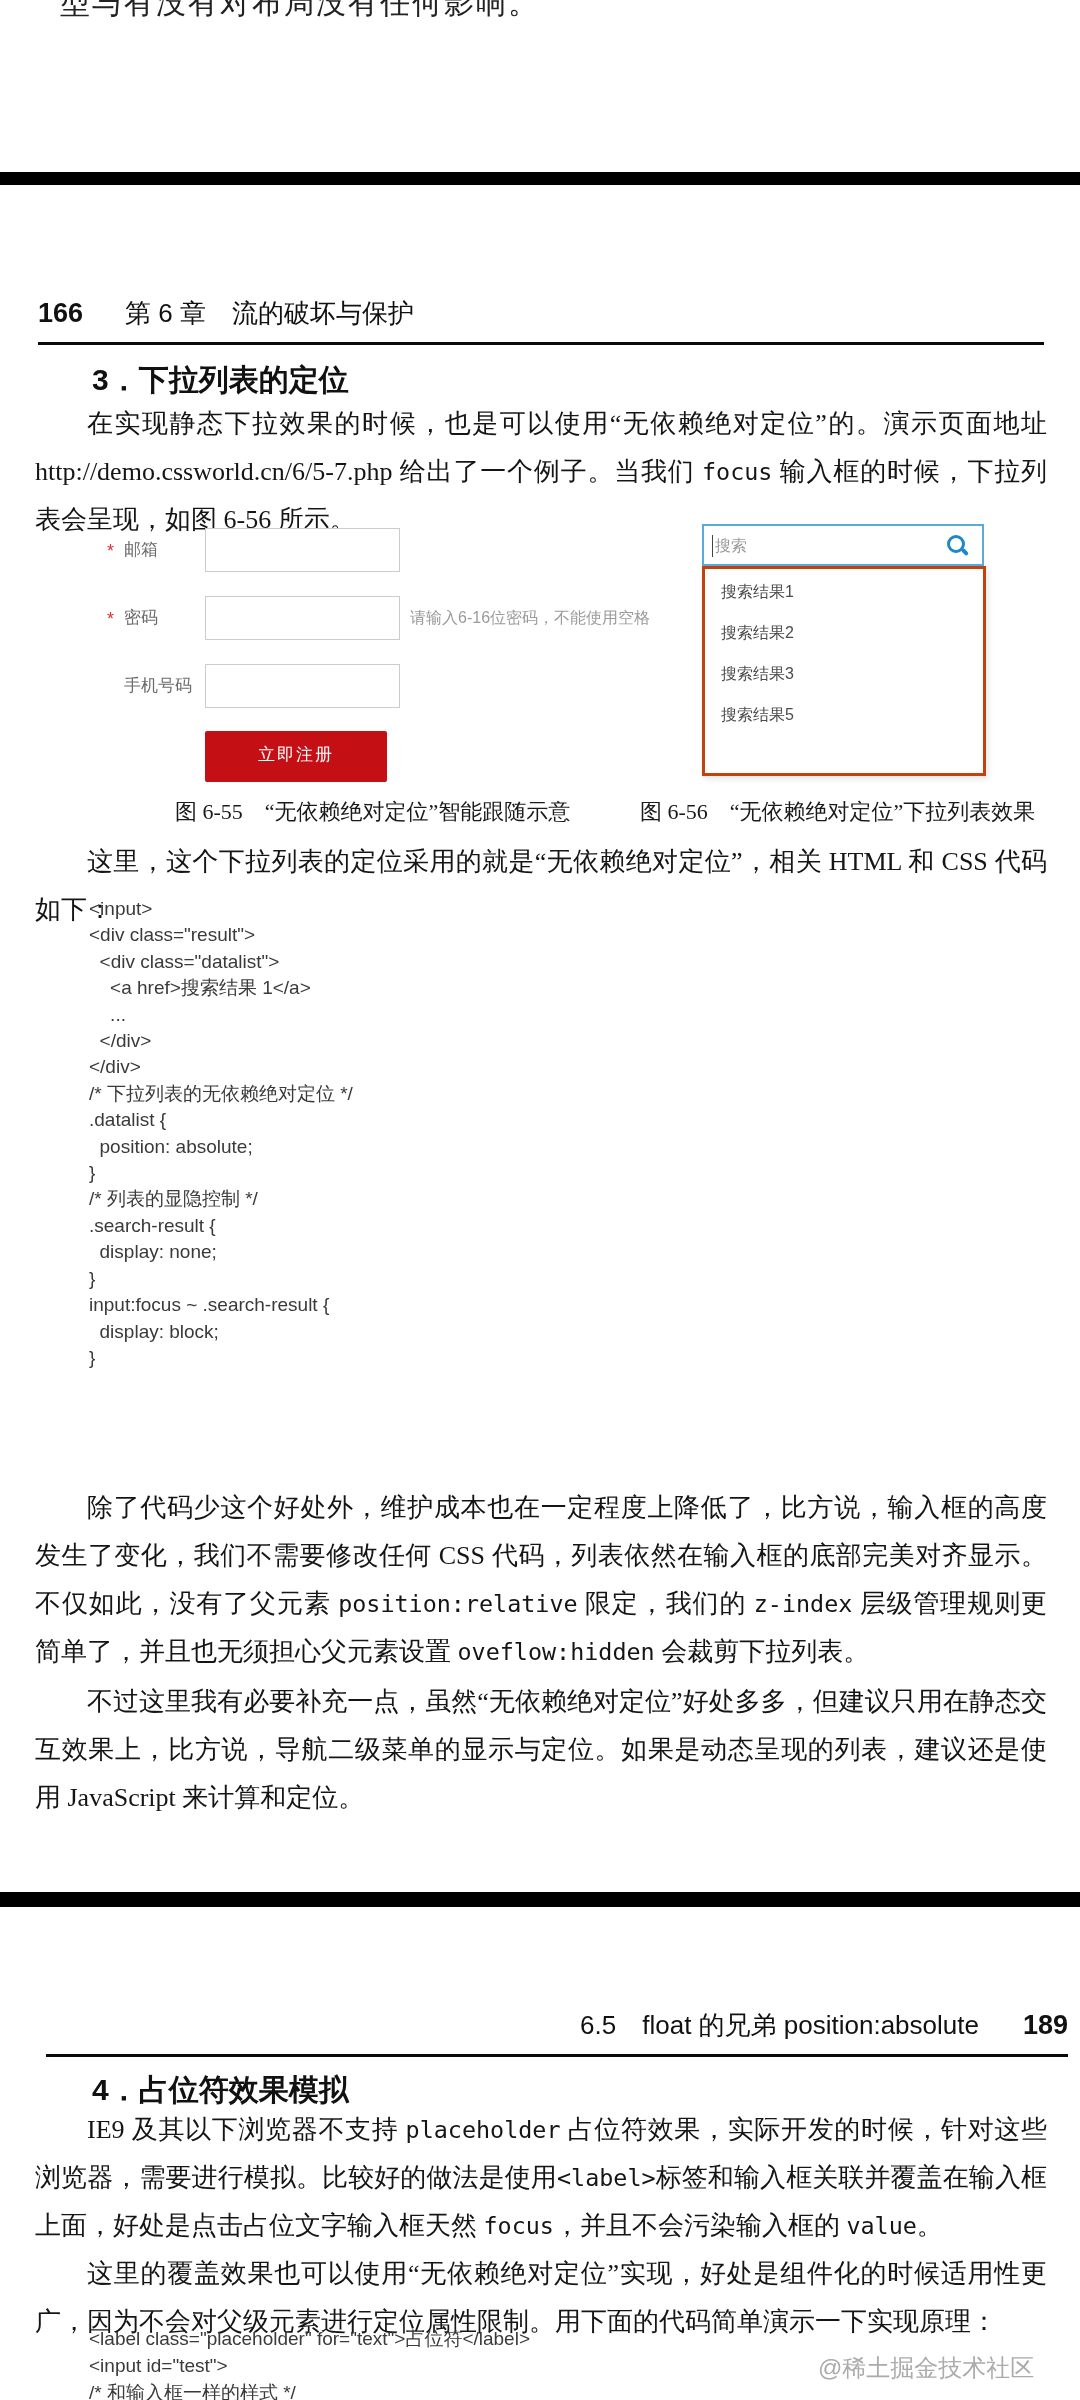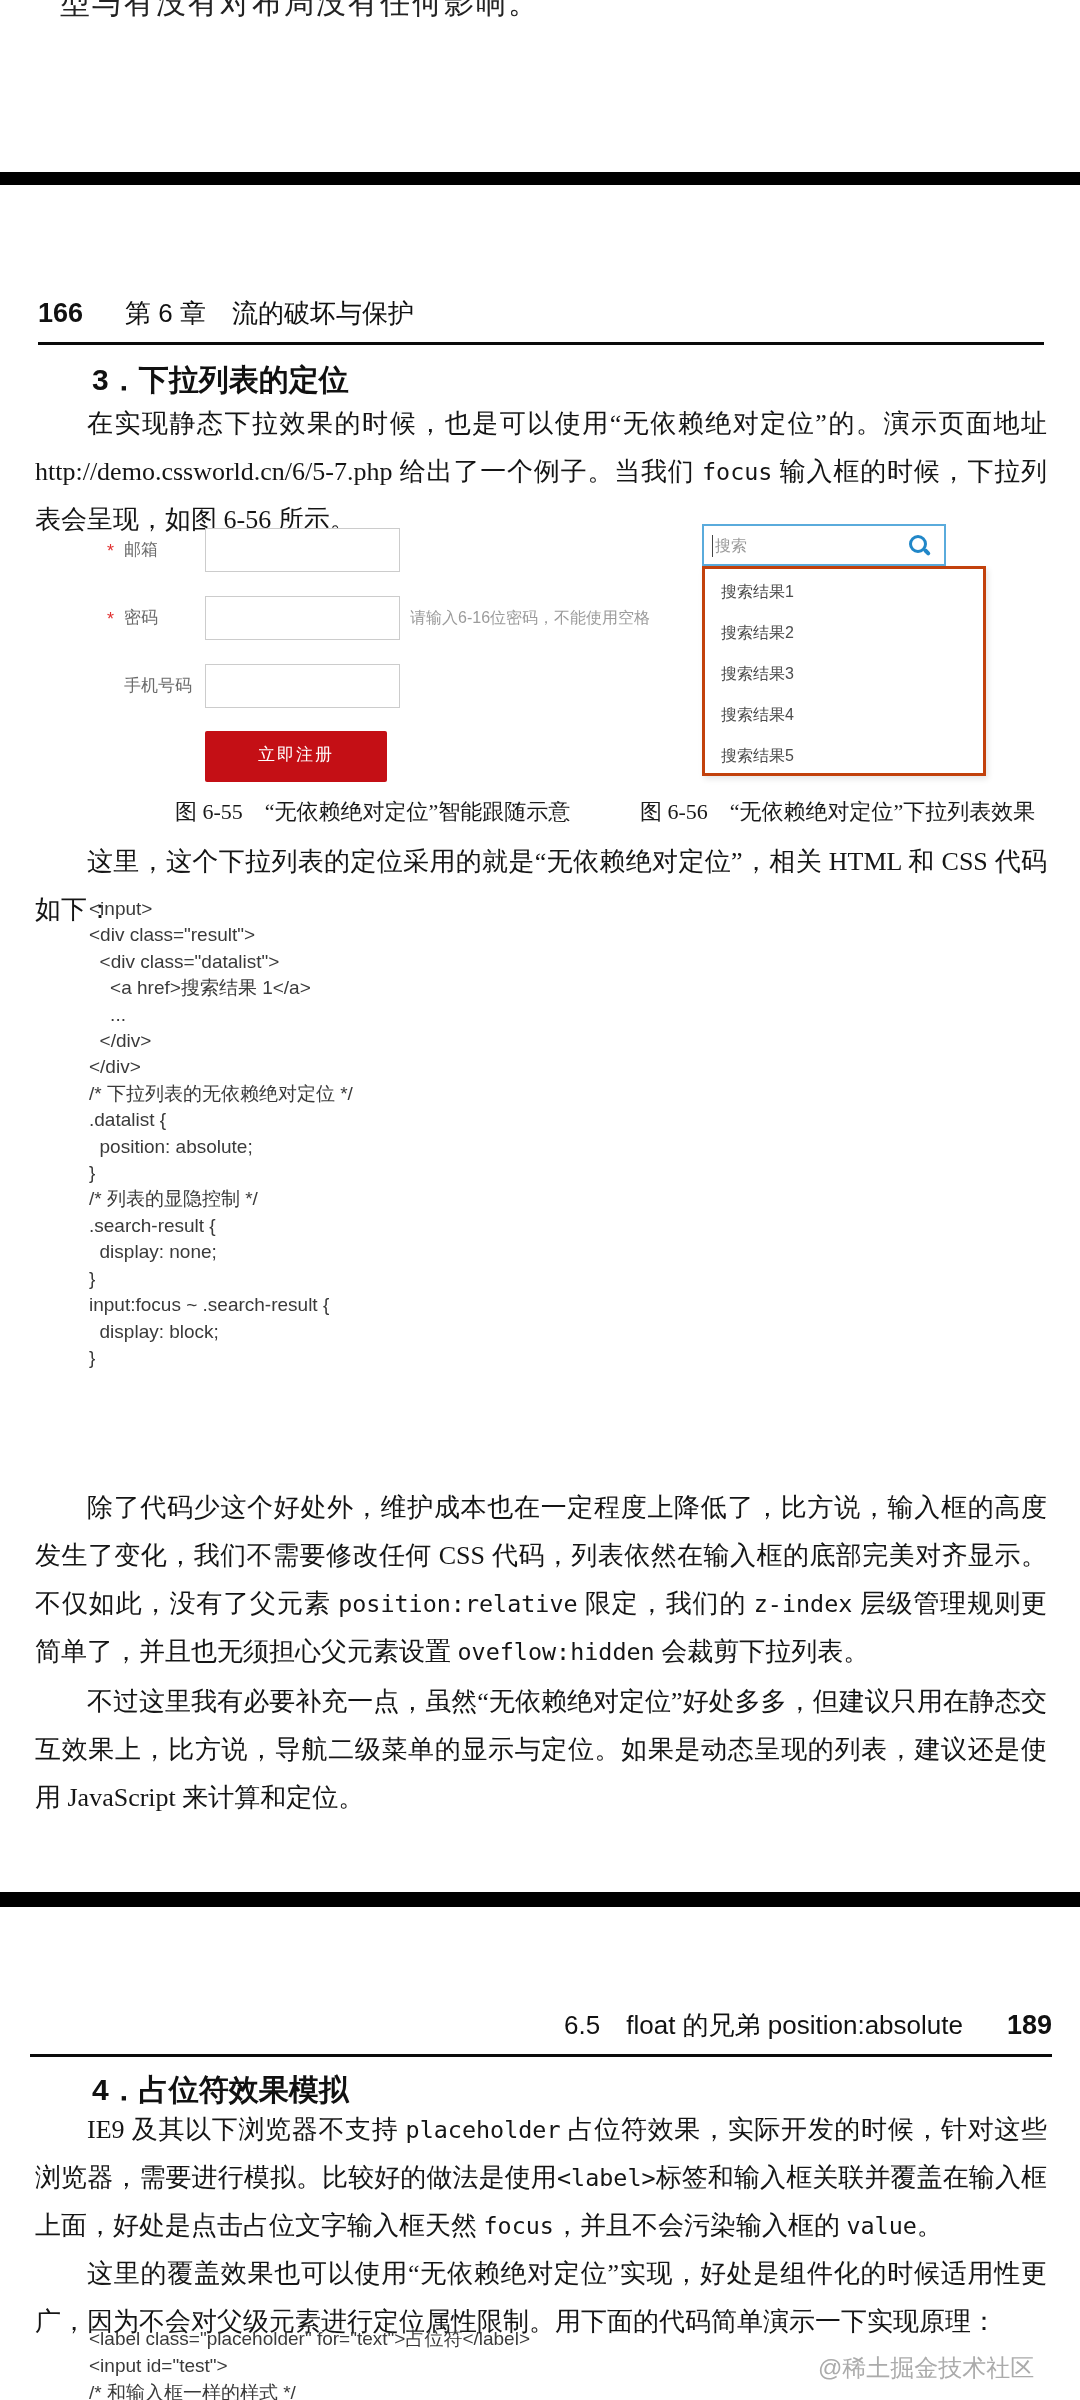--- a/index.html
+++ b/index.html
@@ -11,21 +11,21 @@
   .clipped-line{position:absolute;left:60px;top:-17px;font-size:30px;letter-spacing:2px;color:#222;white-space:nowrap;}
 
   .sep-bar{position:absolute;left:0;width:1080px;background:#000;}
   #bar1{top:172px;height:13px;}
   #bar2{top:1892px;height:15px;}
 
   
   .runhead{position:absolute;font-family:"Liberation Sans","DejaVu Sans",sans-serif;
     border-bottom:3px solid #0a0a0a;padding-bottom:11px;color:#111;}
   #hdr1{left:38px;top:296px;width:1006px;text-align:left;}
-  #hdr2{left:30px;top:2008px;width:1022px;text-align:right;}
+  #hdr2{left:46px;top:2008px;width:1022px;text-align:right;}
   .pagenum{font-weight:bold;font-size:27px;}
   .runtitle{font-size:26px;}
   #hdr1 .runtitle{margin-left:42px;}
   #hdr2 .pagenum{margin-left:44px;}
 
   .sec-title{position:absolute;left:92px;font-family:"Liberation Sans","DejaVu Sans",sans-serif;
     font-weight:bold;font-size:30px;color:#111;white-space:nowrap;}
   #sec3{top:360px;}
   #sec4{top:2070px;}
 
@@ -58,21 +58,21 @@
   #lbl-pwd{top:606px;}
   #box-pwd{top:596px;}
   #lbl-phone{top:674px;}
   #box-phone{top:664px;}
   .fld-hint{position:absolute;left:410px;top:608px;font-size:16px;color:#9b9b9b;white-space:nowrap;}
   .submit-btn{position:absolute;left:205px;top:731px;width:182px;height:51px;background:#c40f15;
     color:#fff;font-size:17px;letter-spacing:2px;text-align:center;line-height:47px;border-radius:2px;
     font-family:"Liberation Sans","DejaVu Sans",sans-serif;}
 
   
-  .search-box{position:absolute;left:702px;top:524px;width:244px;height:42px;border:2px solid #5aabdc;
+  .search-box{position:absolute;left:702px;top:524px;width:282px;height:42px;border:2px solid #5aabdc;
     background:#fff;box-sizing:border-box;}
   .search-caret{position:absolute;left:8px;top:9px;width:1px;height:22px;background:#444;}
   .search-ph{position:absolute;left:11px;top:10px;font-size:16px;color:#9a9a9a;}
   .mag{position:absolute;right:12px;top:8px;width:24px;height:24px;}
   .mag::before{content:"";position:absolute;left:1px;top:1px;width:12px;height:12px;
     border:3px solid #2187c8;border-radius:50%;}
   .mag::after{content:"";position:absolute;left:15px;top:16px;width:8px;height:3.5px;
     background:#2187c8;transform:rotate(45deg);border-radius:2px;}
   .search-drop{position:absolute;left:702px;top:566px;width:284px;height:210px;background:#fff;
     border:3px solid #c2410c;box-shadow:2px 3px 6px rgba(0,0,0,0.10);box-sizing:border-box;
@@ -126,21 +126,20 @@
   <div class="fig">
     <div class="search-box">
       <span class="search-caret"></span>
       <span class="search-ph">搜索</span>
       <span class="mag"></span>
     </div>
     <div class="search-drop">
         <div class="result-item">搜索结果1</div>
         <div class="result-item">搜索结果2</div>
         <div class="result-item">搜索结果3</div>
-        <div class="result-item">搜索结果4</div>
         <div class="result-item">搜索结果5</div>
       </div>
   </div>
 
   <div id="cap55" class="caption">图 6-55　“无依赖绝对定位”智能跟随示意</div>
   <div id="cap56" class="caption">图 6-56　“无依赖绝对定位”下拉列表效果</div>
 
   <div id="para-here" class="para"><span>这里，这个下拉列表的定位采用的就是“无依赖绝对定位”，相关 HTML 和 CSS 代码如下：</span></div>
 
   <div id="code1" class="codeblock">

